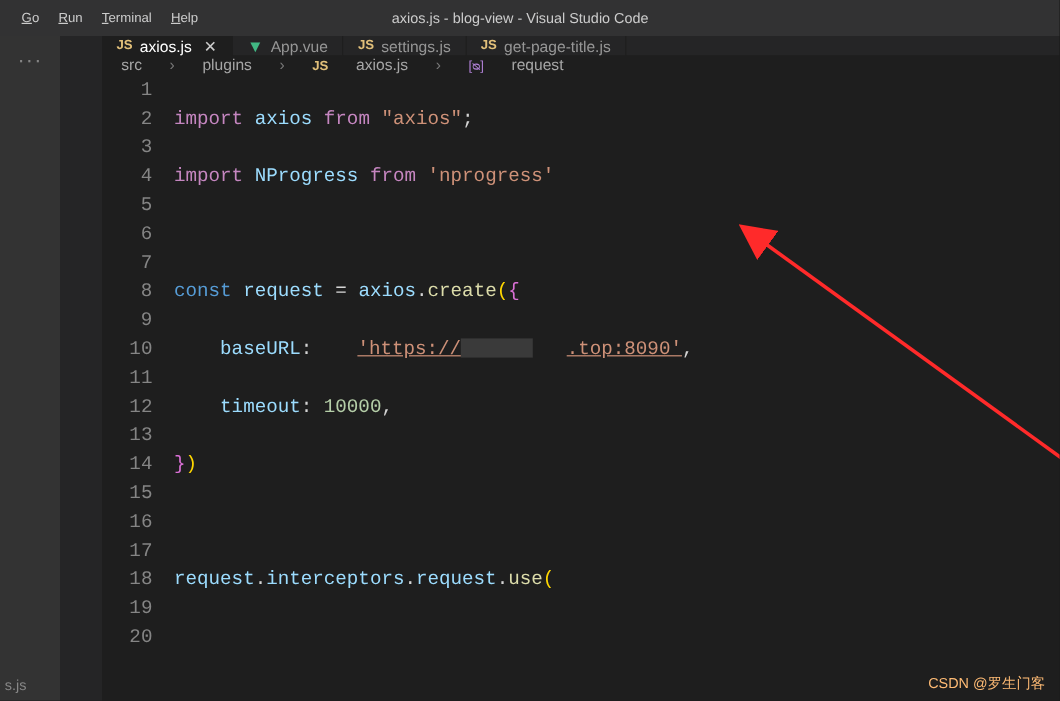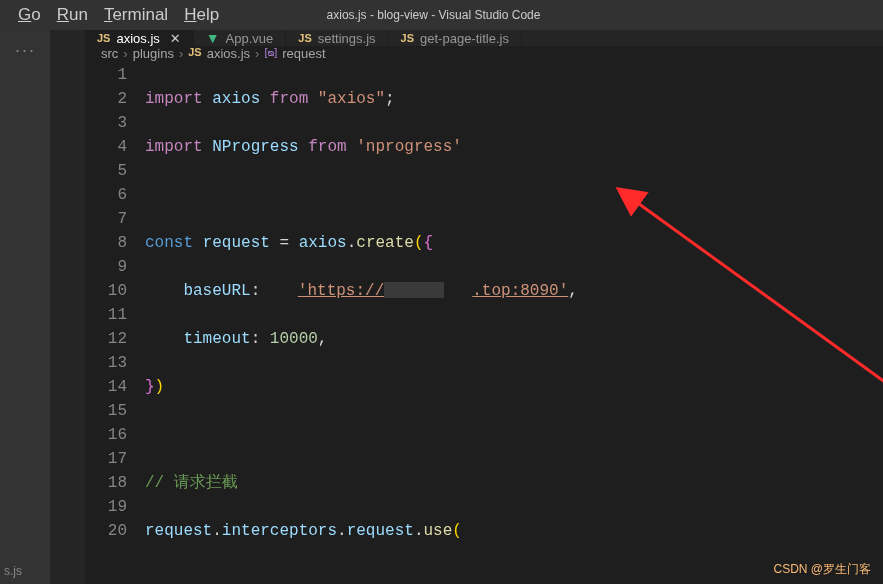--- a/index.html
+++ b/index.html
@@ -9,21 +9,21 @@
   font-family: "Segoe UI", Arial, sans-serif;
   font-size: 13px; color: #cccccc;
   overflow: hidden; position: relative;
 }
 .menubar {
   height: 30px; display: flex; align-items: center;
   background: #323233; padding-left: 10px;
   position: relative;
 }
 .menu-item {
-  padding: 4px 8px; font-size: 17px; color: #ccc;
+  padding: 4px 8px; font-size: 11px; color: #ccc;
   cursor: pointer;
 }
 .menu-item .mnemonic { text-decoration: underline; }
 .title-center {
   position: absolute; left: 0; right: 16px; text-align: center;
   color: #cccccc; font-size: 12px; pointer-events: none;
 }
 .main-area { display: flex; height: calc(100% - 30px); }
 .activity-bar {
   width: 50px; background: #333333;
@@ -44,21 +44,21 @@
   display: flex; align-items: center; gap: 6px;
   padding: 0 12px; font-size: 13px; color: #969696;
   border-right: 1px solid #1e1e1e; cursor: pointer;
 }
 .tab.active { background: #1e1e1e; color: #fff; }
 .tab-icon { font-weight: bold; font-size: 11px; }
 .js-icon { color: #e2c07a; }
 .vue-icon { color: #41b883; font-size: 14px; }
 .tab-close { color: #ccc; font-size: 13px; margin-left: 4px; }
 .breadcrumbs {
-  height: 24px; display: flex; align-items: flex-start; gap: 5px;
+  height: 24px; display: flex; align-items: flex-end; gap: 23px;
   padding-left: 16px; font-size: 13px; color: #a6a6a6;
 }
 .crumb { display: flex; align-items: center; gap: 5px; }
 .crumb-sep { color: #777; }
 .sym-icon { color: #b180d7; font-size: 11px; }
 .code-area {
   flex: 1; display: flex; position: relative;
   font-family: Consolas, "Courier New", monospace; font-size: 16px;
 }
 .gutter {
@@ -171,21 +171,20 @@
       </div>
       <div class="code">
 <div class="line"><span class="kw-import">import</span> <span class="var">axios</span> <span class="kw-import">from</span> <span class="str">"axios"</span><span class="punct">;</span></div>
 <div class="line"><span class="kw-import">import</span> <span class="var">NProgress</span> <span class="kw-import">from</span> <span class="str">'nprogress'</span></div>
 <div class="line"></div>
 <div class="line"><span class="kw-const">const</span> <span class="var">request</span><span class="punct"> = </span><span class="var">axios</span><span class="punct">.</span><span class="fn">create</span><span class="brace-y">(</span><span class="brace-p">{</span></div>
 <div class="line"><span>    </span><span class="prop">baseURL</span><span class="punct">: </span><span class="str-u">'https://</span><span class="obscure"></span><span class="str-u">.top:8090'</span><span class="punct">,</span></div>
 <div class="line"><span>    </span><span class="prop">timeout</span><span class="punct">: </span><span class="num">10000</span><span class="punct">,</span></div>
 <div class="line"><span class="brace-p">}</span><span class="brace-y">)</span></div>
 <div class="line"></div>
-<div class="line"><span class="cmt">// 请求拦截</span></div>
 <div class="line"><span class="var">request</span><span class="punct">.</span><span class="var">interceptors</span><span class="punct">.</span><span class="var">request</span><span class="punct">.</span><span class="fn">use</span><span class="brace-y">(</span></div>
 
 
 
 
 
 
 
 
 

